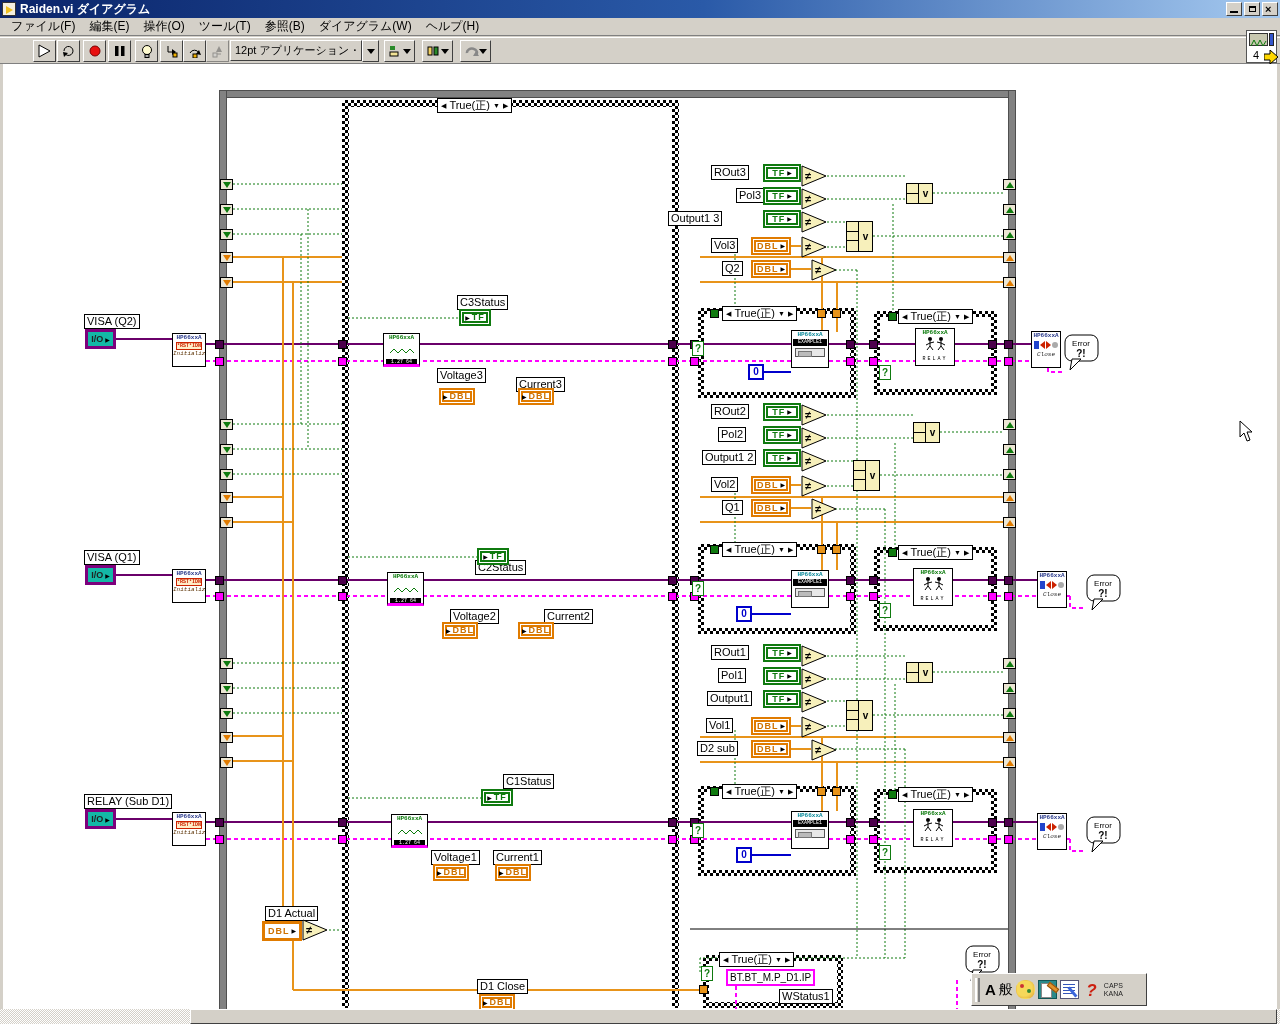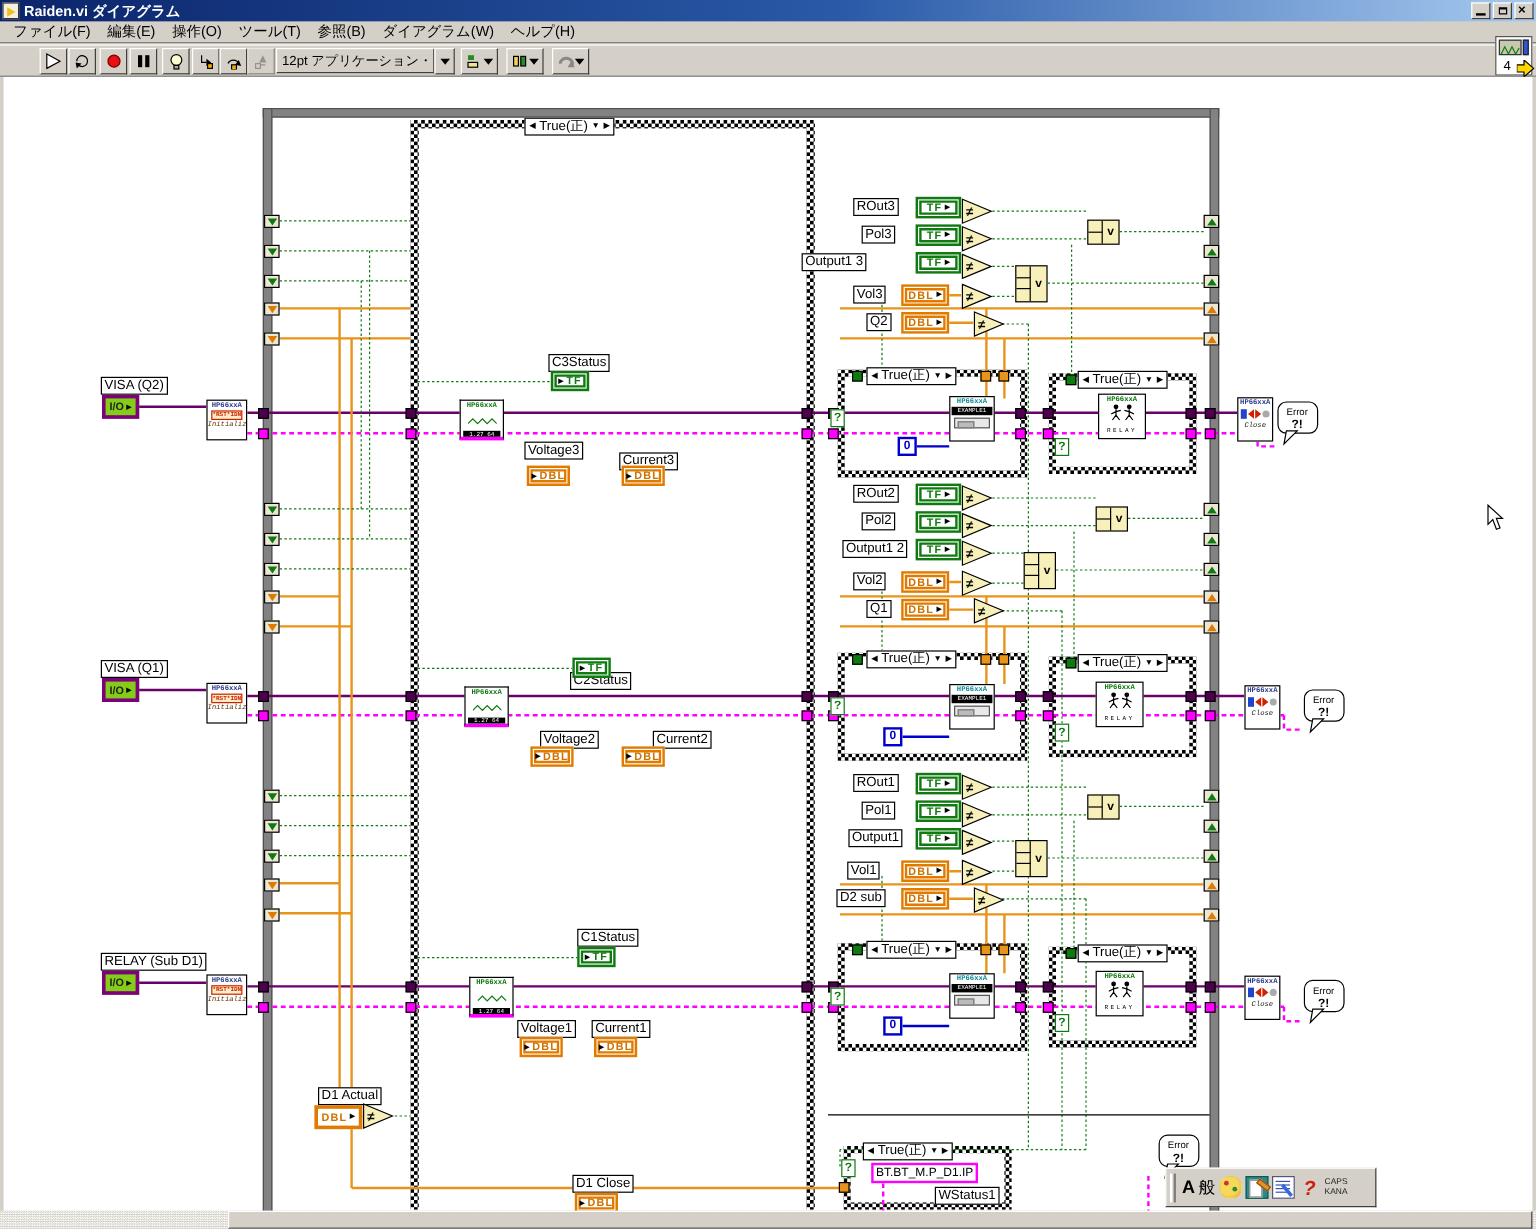--- a/index.html
+++ b/index.html
@@ -44,21 +44,21 @@
  font-size:11px;line-height:13px;padding:0 3px;z-index:7;white-space:nowrap}
 .sel .ar{font-size:7px;line-height:13px}
 .term{position:absolute;display:flex;align-items:center;justify-content:center;gap:2px;background:#fff;z-index:6}
 .term .tt{font-size:9px;font-weight:bold;letter-spacing:1px;line-height:9px}
 .term .ta{font-size:6px;line-height:6px;color:#000}
 .term.g{border:2px solid #0f7a0f;box-shadow:inset 0 0 0 1px #fff,inset 0 0 0 3px #0f7a0f}
 .term.g .tt{color:#0f7a0f}
 .term.o{border:2px solid #e07b00;box-shadow:inset 0 0 0 1px #fff,inset 0 0 0 3px #e07b00}
 .term.o .tt{color:#cf7200}
 .term.ctl{box-shadow:none;border:3px solid #e07b00}
-.iot{position:absolute;border:3px solid #7d007d;background:#84cc16;display:flex;align-items:center;justify-content:center;gap:2px;z-index:6}
+.iot{position:absolute;border:3px solid #7d007d;background:#14b8a6;display:flex;align-items:center;justify-content:center;gap:2px;z-index:6}
 .iot .tt{font-size:9px;font-weight:bold;color:#222;letter-spacing:0}
 .iot .ta{font-size:6px;color:#000}
 .sr{position:absolute;width:13px;height:11px;border:1px solid #000;background:#ece6d4;display:flex;align-items:center;justify-content:center;z-index:5}
 .sr i{width:0;height:0;border-left:4px solid transparent;border-right:4px solid transparent}
 .sr.g.d i{border-top:6px solid #0f7a0f}.sr.g.u i{border-bottom:6px solid #0f7a0f}
 .sr.o.d i{border-top:6px solid #e07b00}.sr.o.u i{border-bottom:6px solid #e07b00}
 .tun{position:absolute;width:9px;height:9px;border:1px solid #000;z-index:6}
 .tun.p{background:#4d004d}.tun.m{background:#ff00ff}.tun.o{background:#e8941a}.tun.gg{background:#0f7a0f}
 .q{position:absolute;width:12px;height:15px;border:1px solid #0f7a0f;background:#fff;color:#0f7a0f;
  font-size:10px;line-height:13px;font-weight:bold;text-align:center;z-index:7}
@@ -437,32 +437,32 @@
 <div class="lbl" style="left:457px;top:295px">C3Status</div>
 <div class="term g" style="left:459px;top:309px;width:32px;height:17px">
     <span class="ta">▶</span>
     <span class="tt">TF</span>
   </div>
 <div class="lbl" style="left:475px;top:560px">C2Status</div>
 <div class="term g" style="left:477px;top:548px;width:32px;height:17px">
     <span class="ta">▶</span>
     <span class="tt">TF</span>
   </div>
-<div class="lbl" style="left:481px;top:774px">C1Status</div>
+<div class="lbl" style="left:503px;top:774px">C1Status</div>
 <div class="term g" style="left:481px;top:789px;width:32px;height:17px">
     <span class="ta">▶</span>
     <span class="tt">TF</span>
   </div>
 
 <div class="lbl" style="left:711px;top:165px">ROut3</div>
 <div class="term g" style="left:763px;top:164px;width:38px;height:18px">
     <span class="tt">TF</span>
     <span class="ta">▶</span>
   </div>
-<div class="lbl" style="left:718px;top:188px">Pol3</div>
+<div class="lbl" style="left:736px;top:188px">Pol3</div>
 <div class="term g" style="left:763px;top:187px;width:38px;height:18px">
     <span class="tt">TF</span>
     <span class="ta">▶</span>
   </div>
 <div class="lbl" style="left:668px;top:211px">Output1 3</div>
 <div class="term g" style="left:763px;top:210px;width:38px;height:18px">
     <span class="tt">TF</span>
     <span class="ta">▶</span>
   </div>
 <div class="lbl" style="left:711px;top:238px">Vol3</div>

